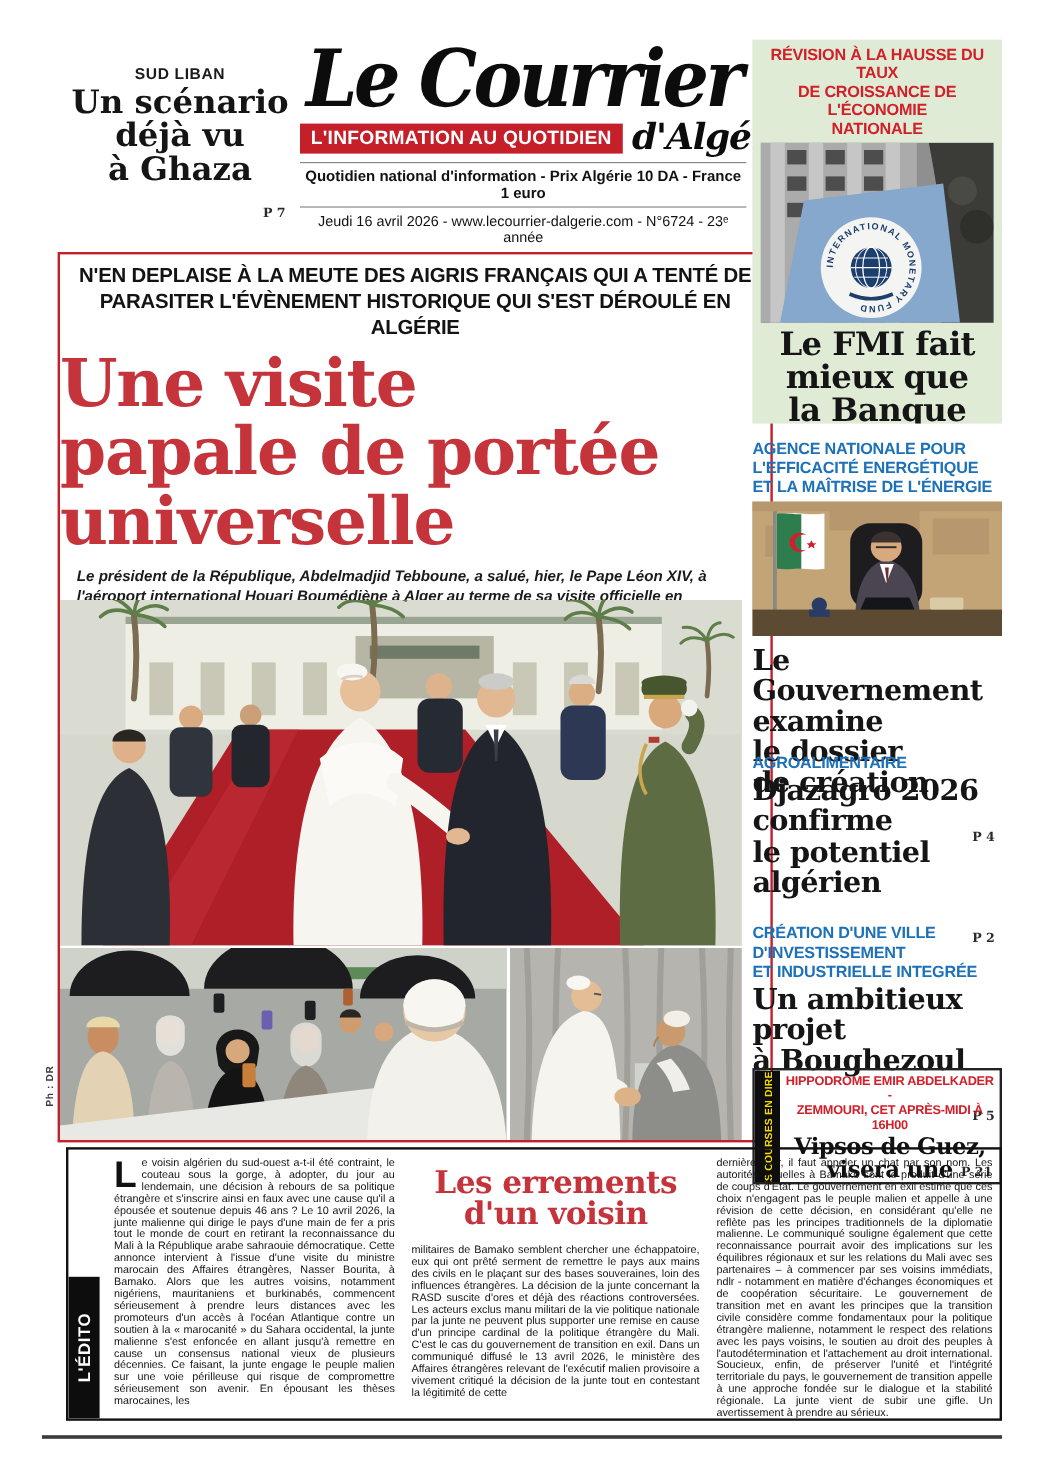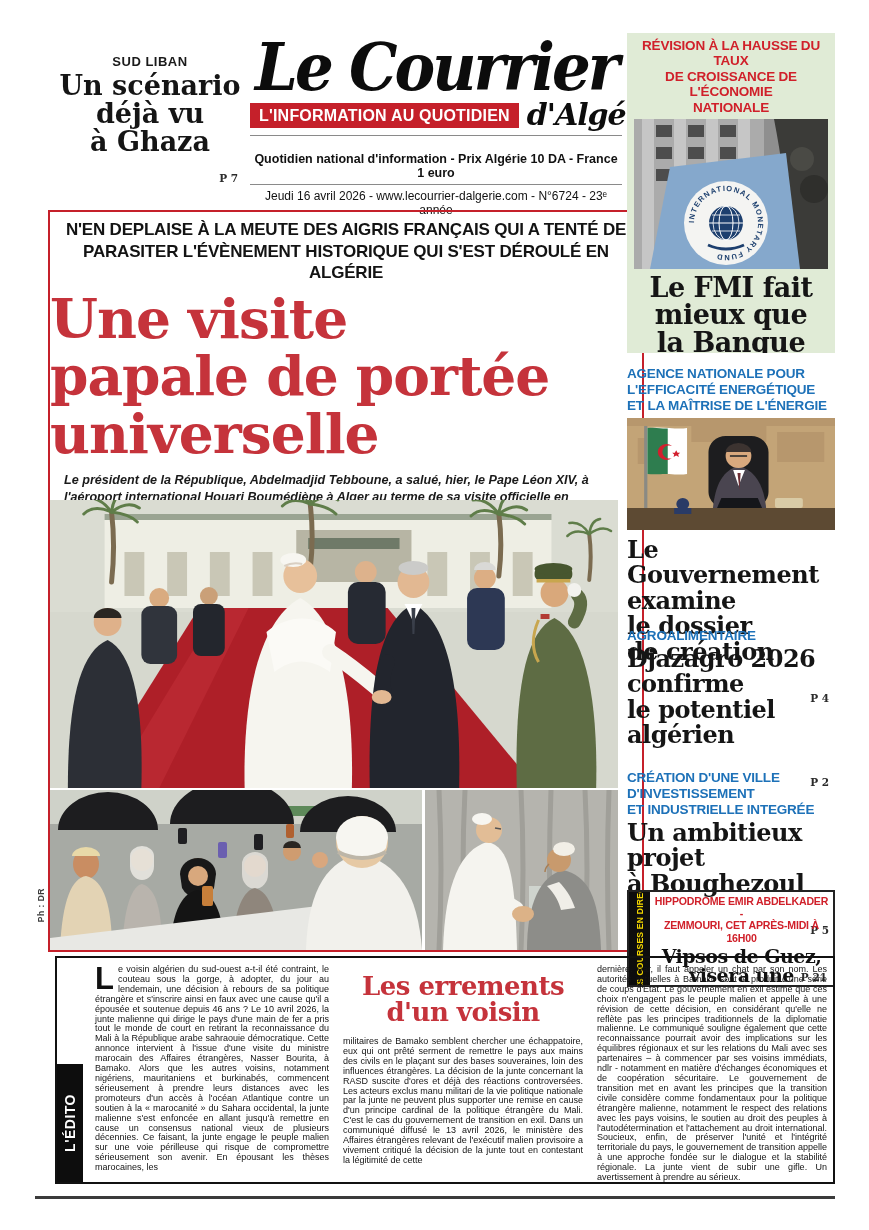--- a/index.html
+++ b/index.html
@@ -18,21 +18,21 @@
   
   .mast{position:absolute;left:250px;top:36px;width:372px;}
   .mast-title{font-family:"DejaVu Serif","Liberation Serif",serif;font-style:italic;font-weight:bold;
               font-size:61px;letter-spacing:-3px;line-height:1;text-align:center;color:#0c0c0c;
               transform:scaleY(1.08);}
   .mast-row{display:flex;align-items:flex-end;margin-top:4px;}
   .mast-banner{background:#c5202a;color:#fff;font-size:16px;font-weight:bold;letter-spacing:.2px;
                padding:4px 9px 3px 9px;white-space:nowrap;}
   .mast-suffix{font-family:"DejaVu Serif","Liberation Serif",serif;font-style:italic;font-weight:bold;
                font-size:30px;letter-spacing:-1px;margin-left:8px;line-height:.9;color:#0c0c0c;}
-  .mast-info{margin-top:7px;border-top:1px solid #8a8a8a;padding-top:16px;font-size:12.5px;
+  .mast-info{margin-top:7px;border-top:1px solid #8a8a8a;padding-top:4px;font-size:12.5px;
              font-weight:bold;text-align:center;}
   .mast-date{margin-top:4px;border-top:1px solid #8a8a8a;padding-top:4px;font-size:12px;text-align:center;}
 
   
   .lead{position:absolute;left:48px;top:210px;width:596px;height:742px;border:2px solid #c5202a;
         box-sizing:border-box;overflow:hidden;}
   .lead-kicker{margin-top:7px;text-align:center;font-size:17px;font-weight:800;letter-spacing:-.2px;
                line-height:1.27;color:#131313;}
   .lead-head{margin:6px 0 0 0;text-align:left;font-family:"DejaVu Serif","Liberation Serif",serif;
              font-weight:bold;font-size:55px;line-height:1.05;color:#c5333b;letter-spacing:-1px;}

